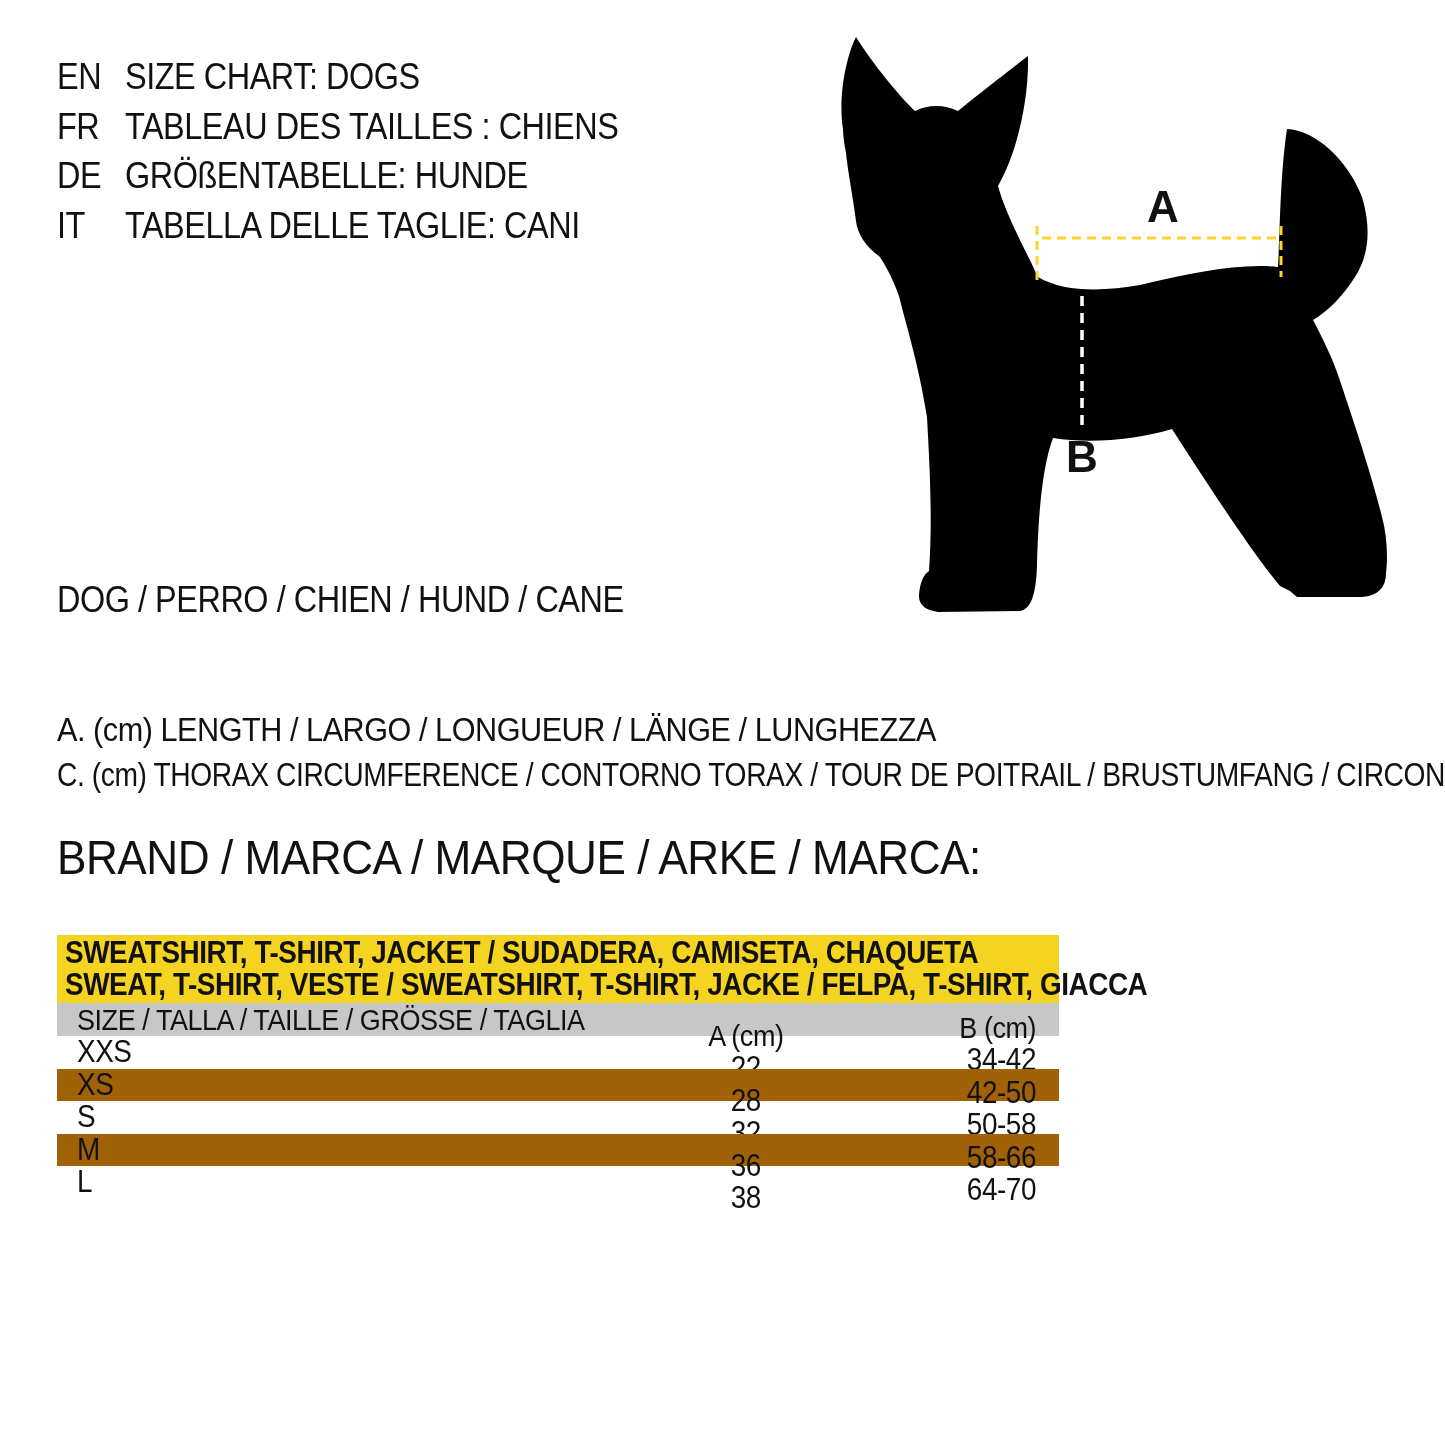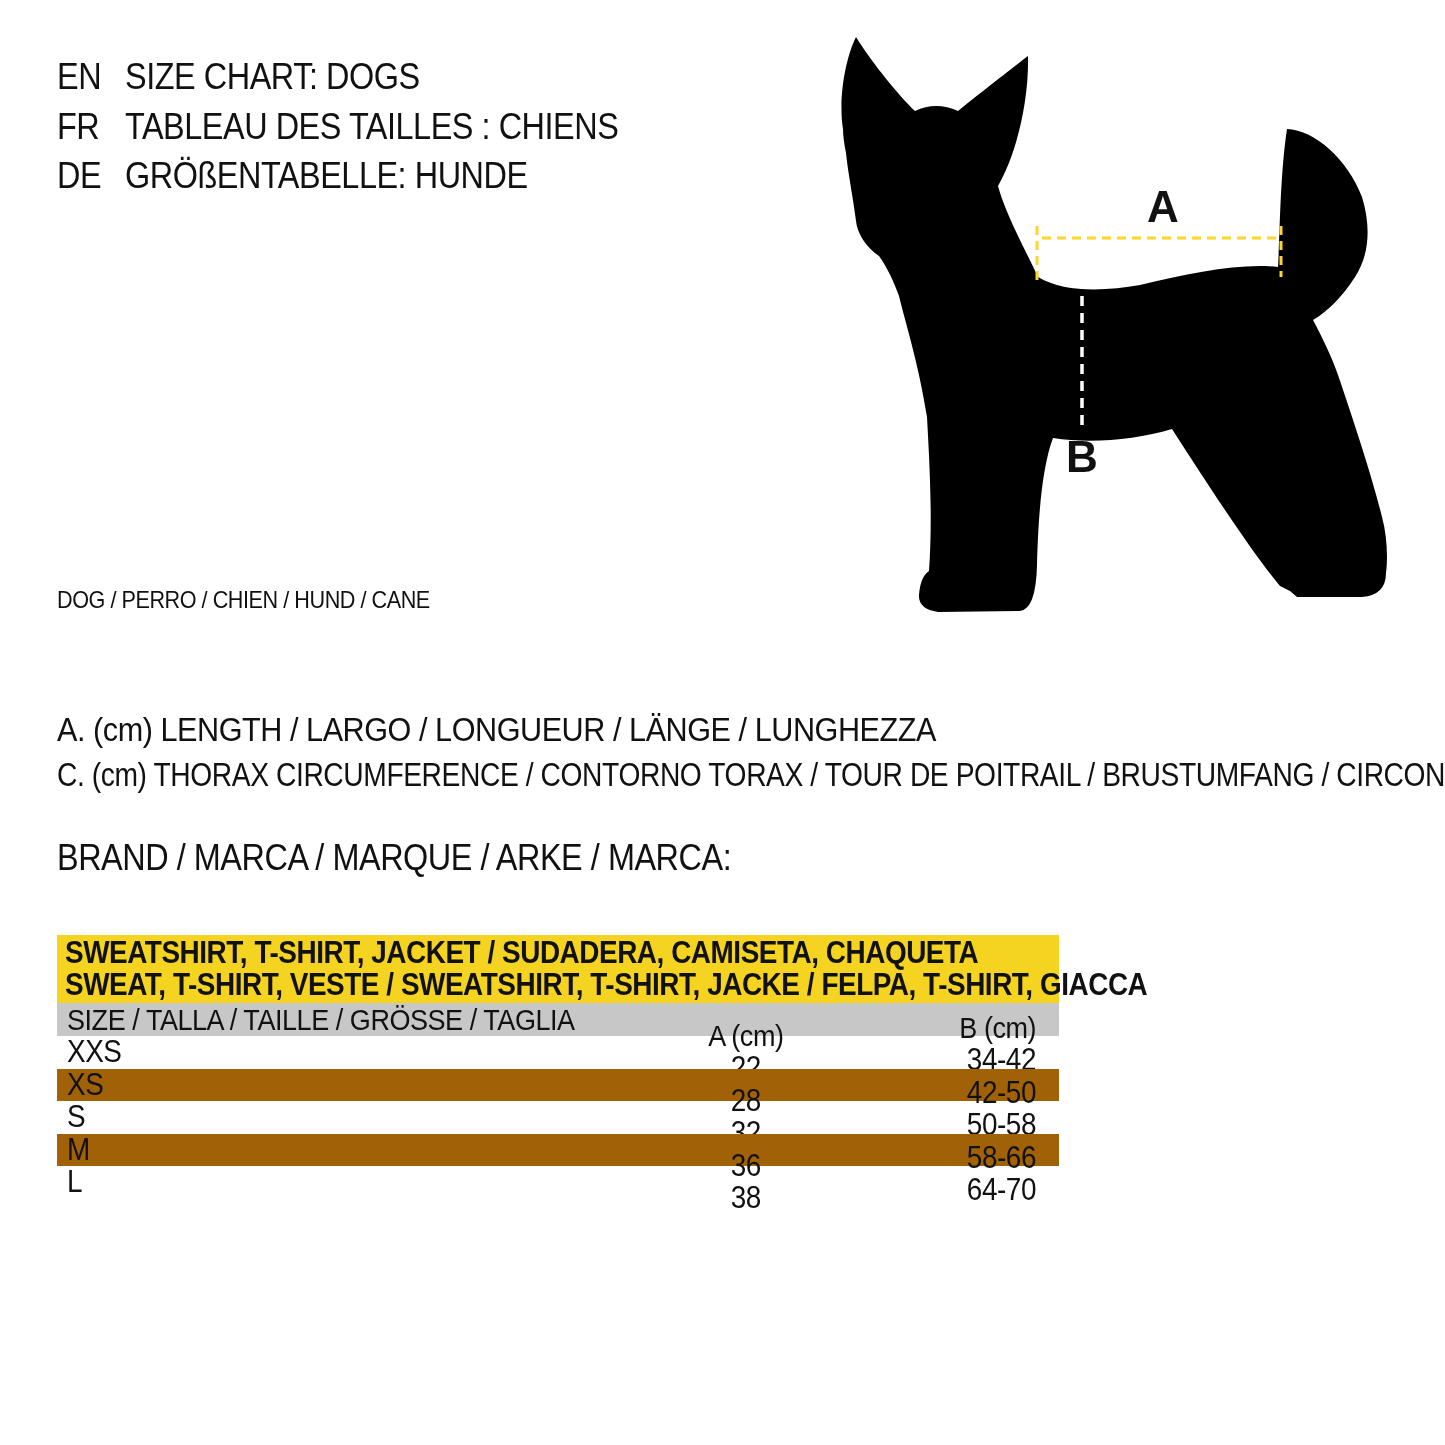--- a/index.html
+++ b/index.html
@@ -14,38 +14,38 @@
   .lang-block{position:absolute;left:57px;top:52px;font-size:36px;}
   .lang-row{display:flex;line-height:49.5px;}
   .lang-code{width:68px;flex:0 0 68px;}
 
   
   .dog-svg{position:absolute;left:810px;top:25px;width:610px;height:610px;}
   .measure-label{position:absolute;width:66px;text-align:center;font-size:44px;line-height:44px;font-weight:700;}
   .label-a{left:1130px;top:185px;}
   .label-b{left:1049px;top:435px;}
 
-  .dog-caption{position:absolute;left:57px;top:580px;font-size:24px;line-height:40px;}
+  .dog-caption{position:absolute;left:57px;top:580px;font-size:36px;line-height:40px;}
 
   
   .meas-block{position:absolute;left:57px;top:707px;font-size:34px;}
   .meas-line{line-height:44.5px;}
 
-  .brand-line{position:absolute;left:57px;top:836px;font-size:36px;line-height:43px;}
+  .brand-line{position:absolute;left:57px;top:836px;font-size:49px;line-height:43px;}
 
   
   .size-table{position:absolute;left:57px;top:935px;width:1002px;}
   .tbl-yellow{background:#F5D321;padding:2px 6px 2px 8px;}
   .tbl-yellow .yl{font-size:31px;font-weight:700;line-height:32px;}
   .tbl-yellow .yl span{transform:scaleX(0.9);transform-origin:0 50%;}
   .thead{background:#C7C7C7;}
   .trow{position:relative;height:32.5px;font-size:31px;line-height:32.5px;}
   .thead.trow{height:33px;line-height:33px;font-size:30px;}
   .stripe{background:#a16207;}
-  .cell-size{position:absolute;left:10px;top:0;}
+  .cell-size{position:absolute;left:20px;top:0;}
   .cell-a{position:absolute;left:619px;width:140px;top:16px;text-align:center;}
   .cell-b{position:absolute;left:843px;width:140px;top:8px;text-align:right;}
   .cell-a .cond,.cell-b .cond{transform-origin:50% 50%;}
 </style>
 </head>
 <body>
 
 <div id="canvas">
 
   <div class="lang-block">
@@ -53,20 +53,24 @@
       <span class="lang-code cond">EN</span>
       <span class="cond">SIZE CHART: DOGS</span>
     </div>
     <div class="lang-row">
       <span class="lang-code cond">FR</span>
       <span class="cond">TABLEAU DES TAILLES : CHIENS</span>
     </div>
     <div class="lang-row">
       <span class="lang-code cond">DE</span>
       <span class="cond">GRÖßENTABELLE: HUNDE</span>
+    </div>
+    <div class="lang-row">
+      <span class="lang-code cond">IT</span>
+      <span class="cond">TABELLA DELLE TAGLIE: CANI</span>
     </div>
   </div>
 
   <svg class="dog-svg" viewBox="0 0 610 610" aria-hidden="true">
     <path d="M 46,12
          C 62,38 90,72 105,86
          Q 126,76 148,86
          C 165,72 200,45 218,31
          C 219,75 207,128 188,161
          C 196,190 214,222 228,252

